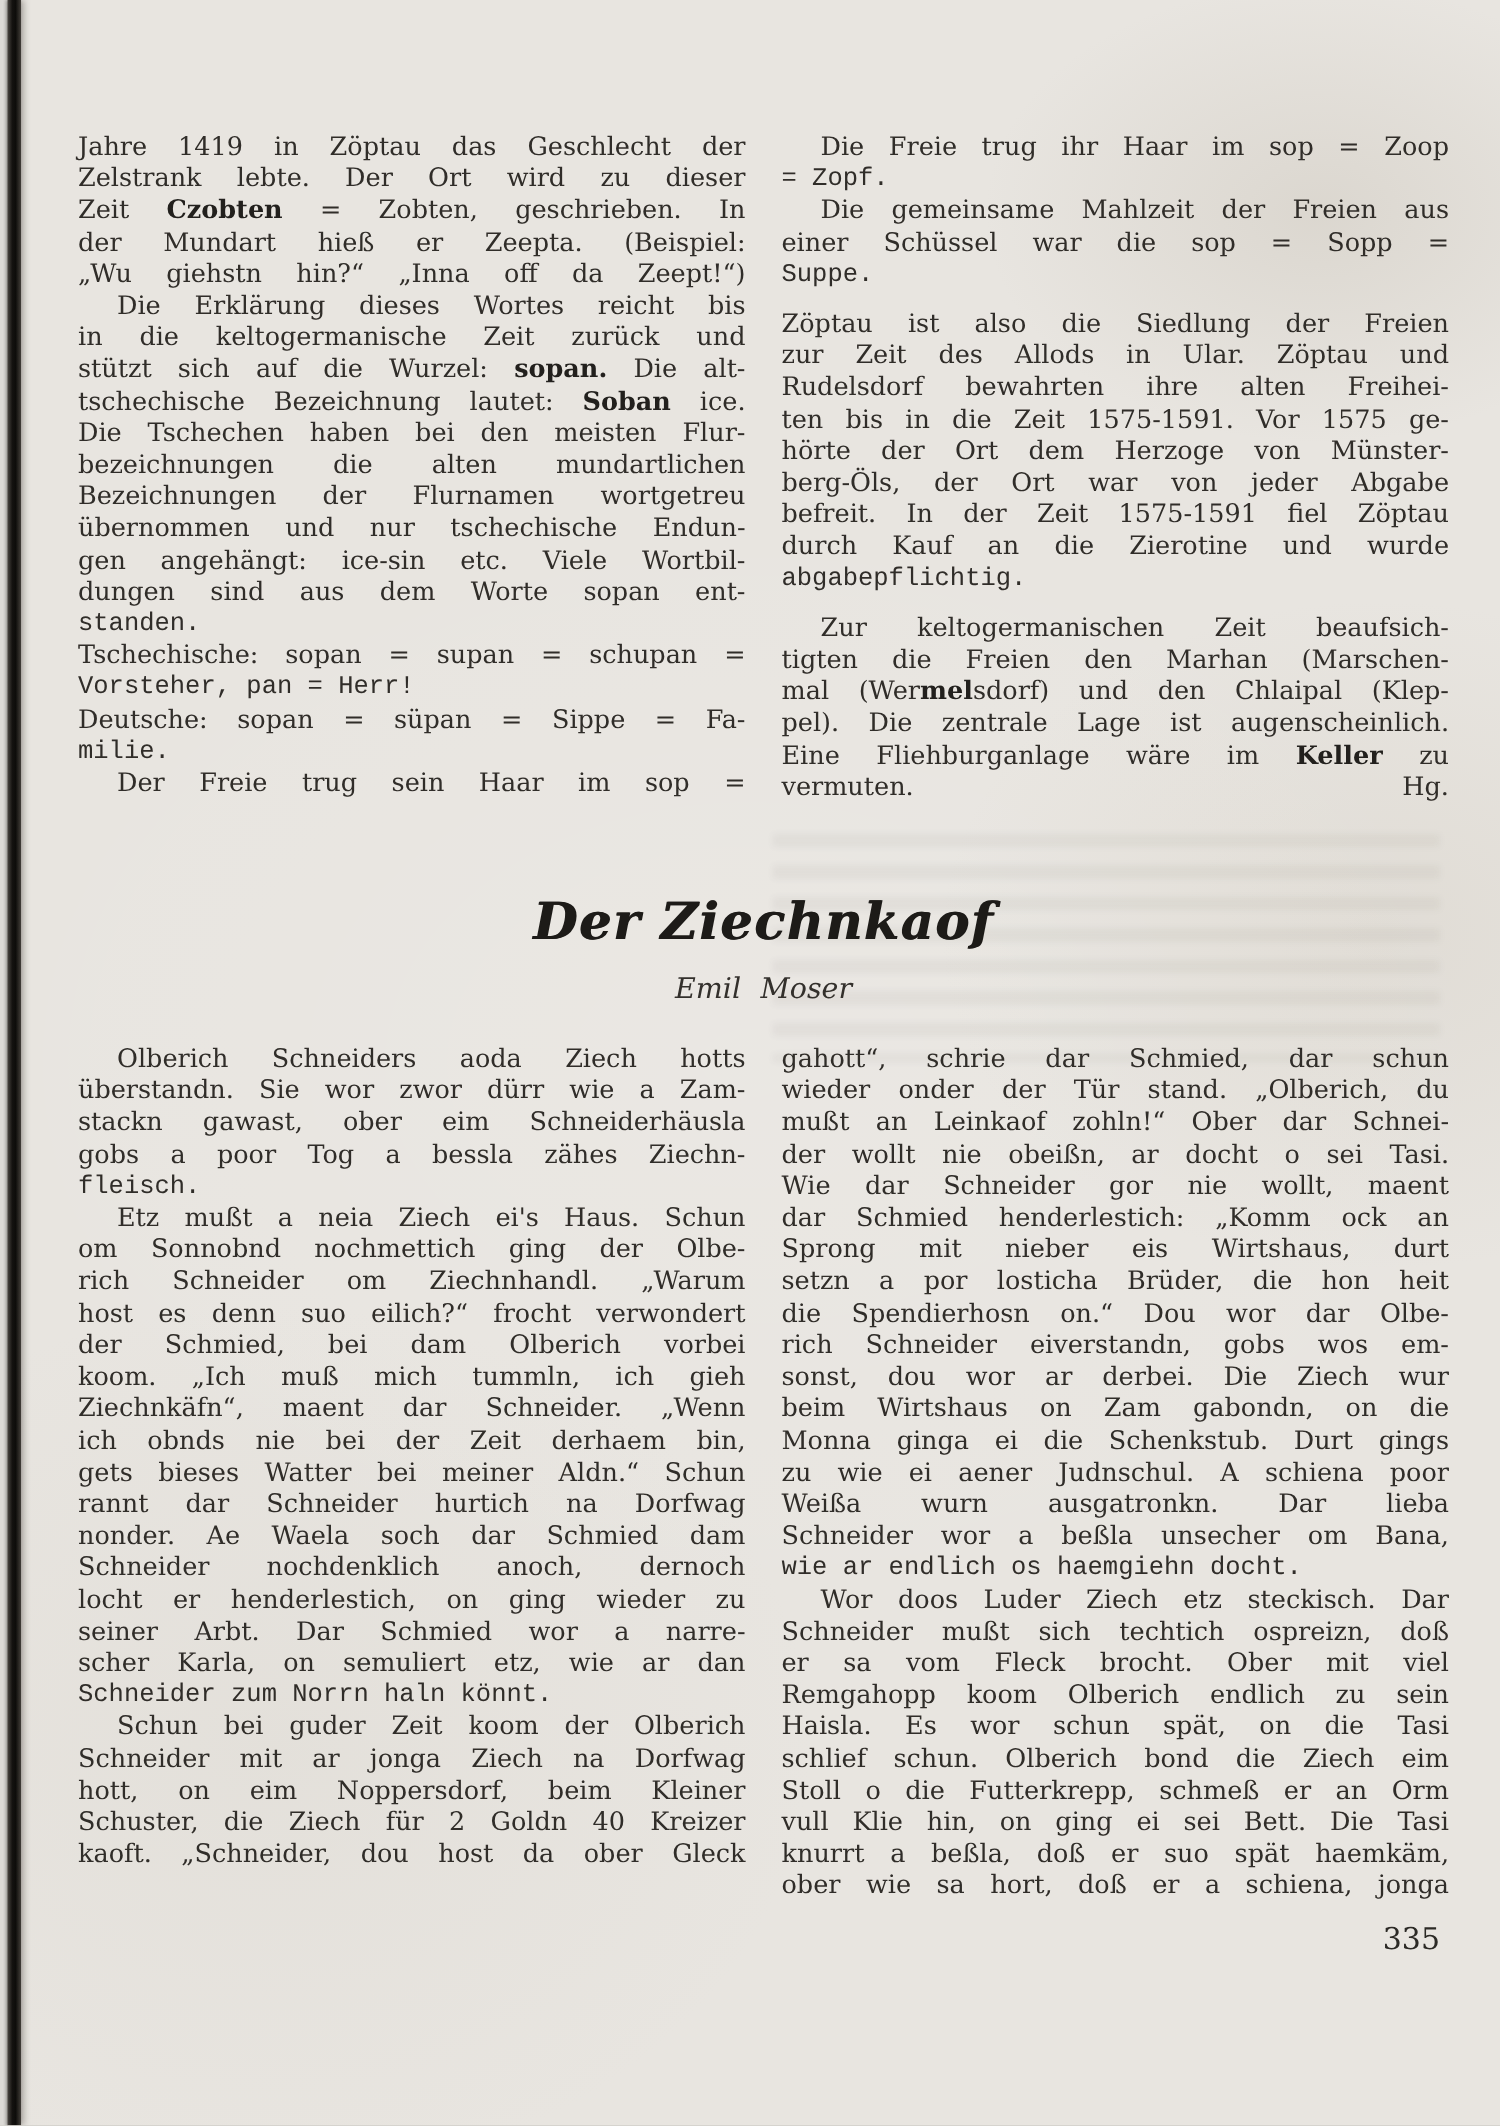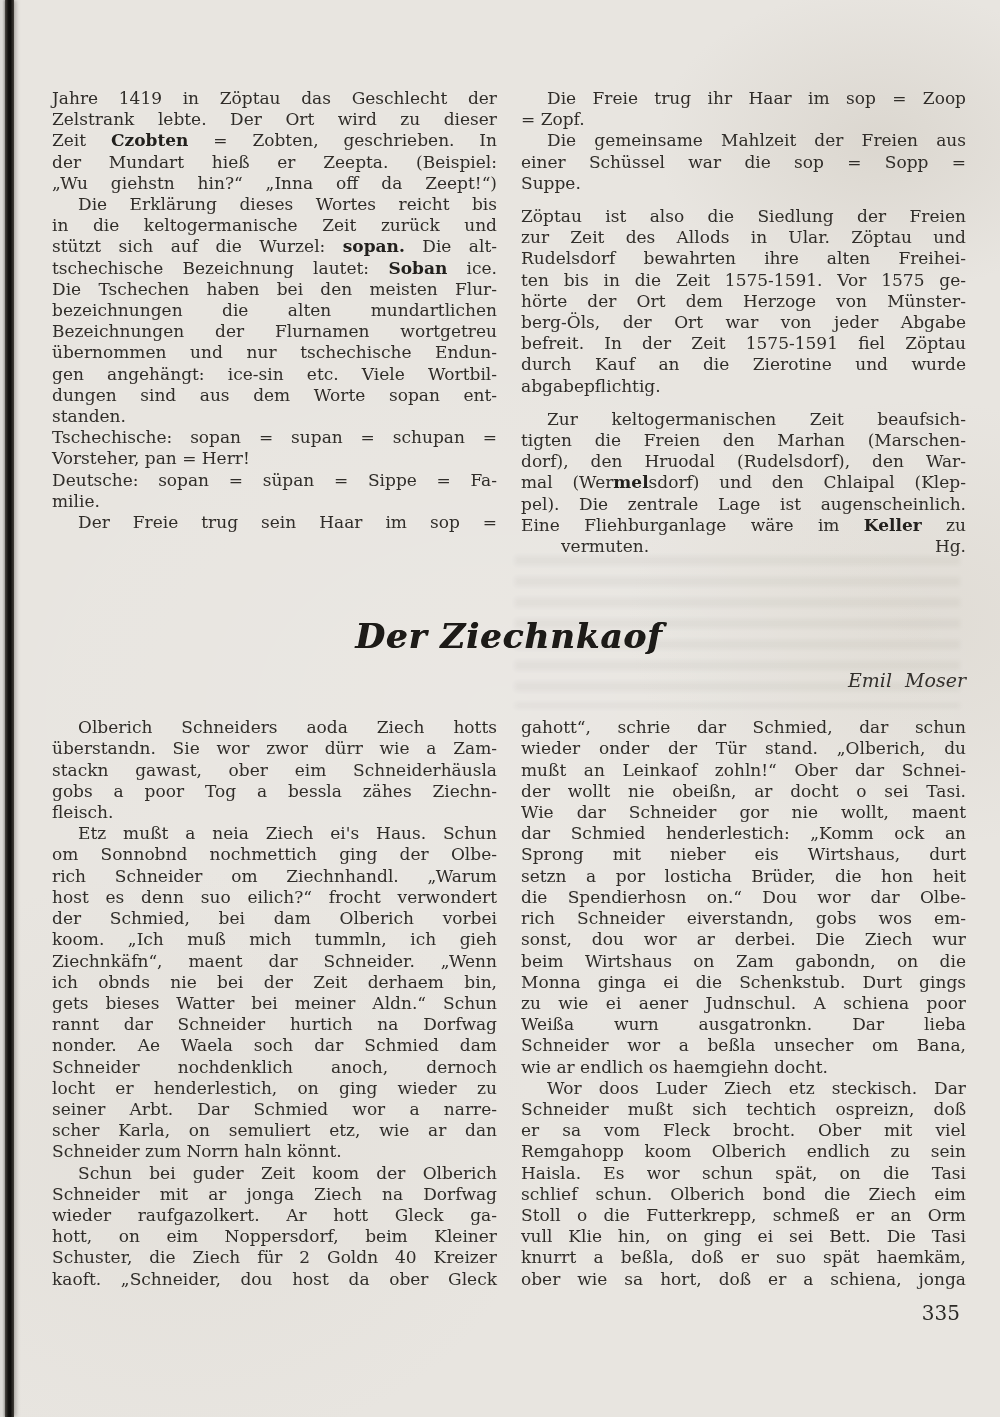--- a/index.html
+++ b/index.html
@@ -51,25 +51,25 @@
   .para{margin:0;}
   .para.gap{margin-top:12px;}
   .line{
     font-size:17px;
     line-height:21.2px;
     text-align:justify;
     text-align-last:justify;
     text-justify:inter-word;
     white-space:normal;
   }
-  .line.end{text-align-last:left;}
+  .line.end{text-align-last:left;font-family:Liberation Mono, monospace;}
   .line.ind{text-indent:26px;}
   .line.split{
     display:flex;justify-content:space-between;
-    text-align:right;text-align-last:auto;margin-left:40px;
+    text-align:right;text-align-last:auto;
   }
   .line b{color:#22201d;}
   .article-header{
     margin-top:60px;
     text-align:center;
     font-style:italic;
   }
   .article-title{
     font-size:34px;
     line-height:38px;
@@ -77,21 +77,20 @@
     letter-spacing:1px;
     color:#1d1b18;
     text-shadow:0.6px 0 0 #1d1b18;
   }
   .article-author{
     margin-top:14px;
     font-size:19px;
     line-height:22px;
     word-spacing:7px;
     color:#33302c;
-    text-align:right;
   }
   .article-cols{
     margin-top:26px;
     justify-content:center;
   }
   .page-number{
     margin-top:12px;
     text-align:right;
     font-size:20px;
     line-height:22px;
@@ -160,21 +159,20 @@
             <div class="line just">ten bis in die Zeit 1575-1591. Vor 1575 ge-</div>
             <div class="line just">hörte der Ort dem Herzoge von Münster-</div>
             <div class="line just">berg-Öls, der Ort war von jeder Abgabe</div>
             <div class="line just">befreit. In der Zeit 1575-1591 fiel Zöptau</div>
             <div class="line just">durch Kauf an die Zierotine und wurde</div>
             <div class="line end">abgabepflichtig.</div>
           </div>
           <div class="para gap">
             <div class="line just ind">Zur keltogermanischen Zeit beaufsich-</div>
             <div class="line just">tigten die Freien den Marhan (Marschen-</div>
-            <div class="line just">dorf), den Hruodal (Rudelsdorf), den War-</div>
             <div class="line just">mal (Wer<b>mel</b>sdorf) und den Chlaipal (Klep-</div>
             <div class="line just">pel). Die zentrale Lage ist augenscheinlich.</div>
             <div class="line just">Eine Fliehburganlage wäre im <b>Keller</b> zu</div>
             <div class="line split">
               <span>vermuten.</span>
               <span>Hg.</span>
             </div>
           </div>
         </div>
     </div>
@@ -207,21 +205,20 @@
             <div class="line just">nonder. Ae Waela soch dar Schmied dam</div>
             <div class="line just">Schneider nochdenklich anoch, dernoch</div>
             <div class="line just">locht er henderlestich, on ging wieder zu</div>
             <div class="line just">seiner Arbt. Dar Schmied wor a narre-</div>
             <div class="line just">scher Karla, on semuliert etz, wie ar dan</div>
             <div class="line end">Schneider zum Norrn haln könnt.</div>
           </div>
           <div class="para">
             <div class="line just ind">Schun bei guder Zeit koom der Olberich</div>
             <div class="line just">Schneider mit ar jonga Ziech na Dorfwag</div>
-            <div class="line just">wieder raufgazolkert. Ar hott Gleck ga-</div>
             <div class="line just">hott, on eim Noppersdorf, beim Kleiner</div>
             <div class="line just">Schuster, die Ziech für 2 Goldn 40 Kreizer</div>
             <div class="line just">kaoft. „Schneider, dou host da ober Gleck</div>
           </div>
         </div>
       <div class="col">
           <div class="para">
             <div class="line just">gahott“, schrie dar Schmied, dar schun</div>
             <div class="line just">wieder onder der Tür stand. „Olberich, du</div>
             <div class="line just">mußt an Leinkaof zohln!“ Ober dar Schnei-</div>

